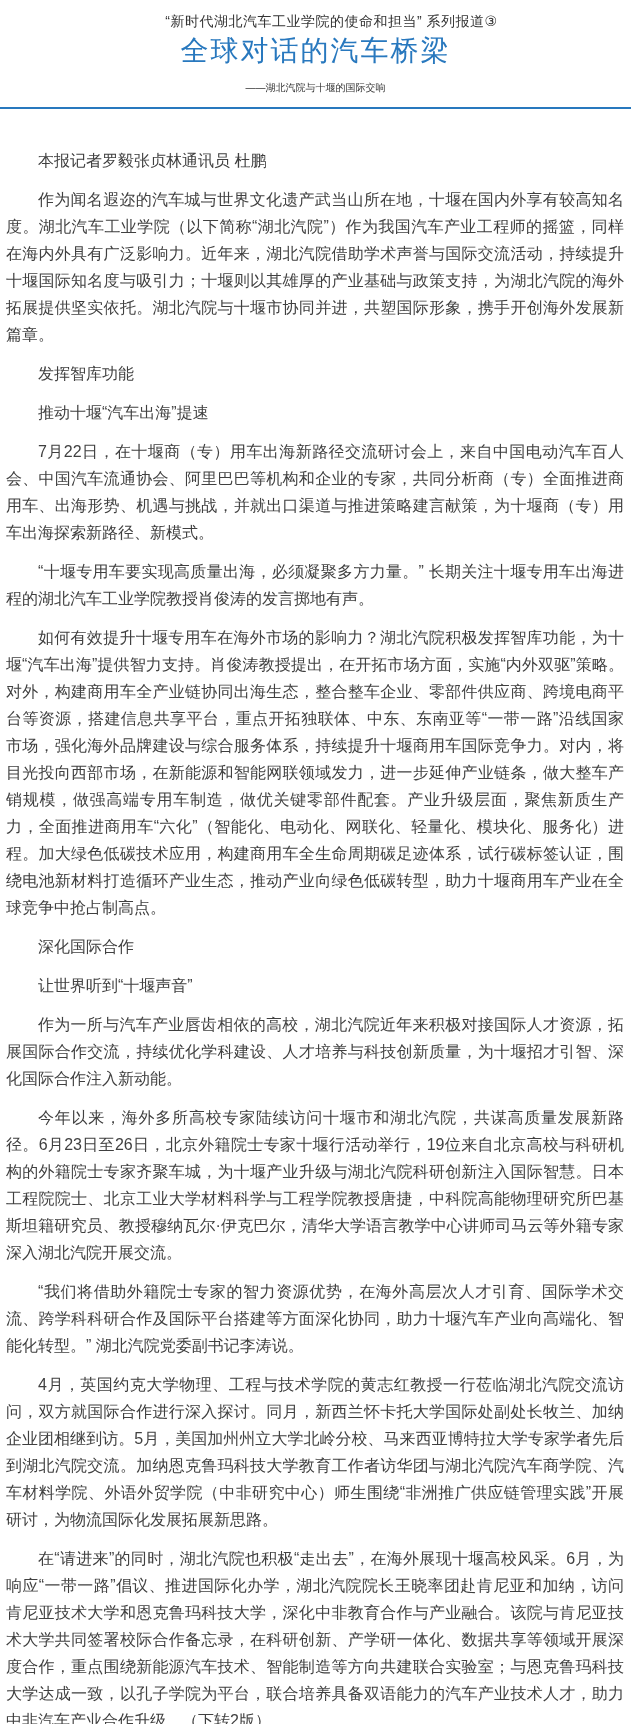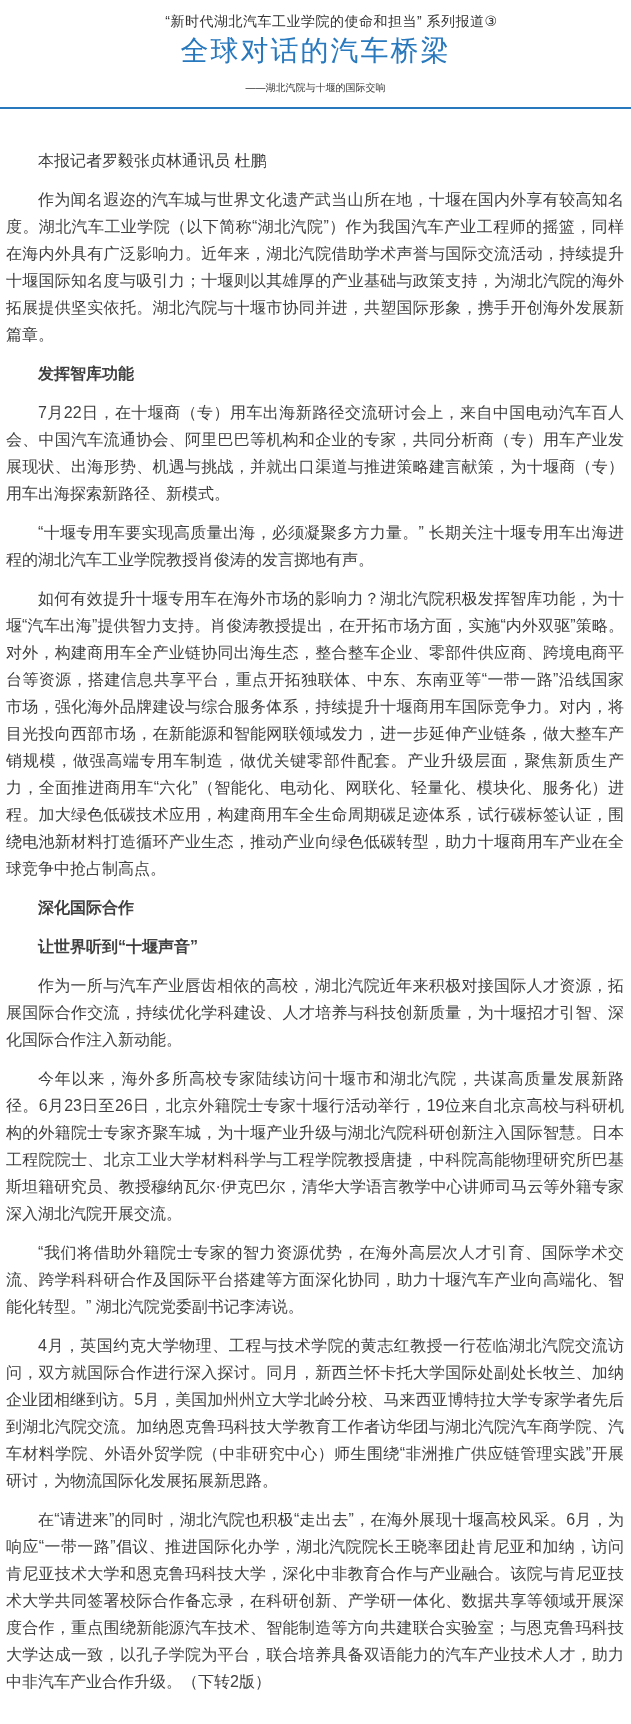--- a/index.html
+++ b/index.html
@@ -14,41 +14,42 @@
 
   header { text-align:center; padding-top:13px; }
   .kicker { font-size:14px; color:#333333; letter-spacing:0.5px;padding-left:32px; }
   .title  { font-size:28px; font-weight:normal; color:#2878be; margin-top:1px; letter-spacing:2px; }
   .subtitle { font-size:10px; color:#333333; margin-top:11px; margin-bottom:12px; }
   .rule { height:2px; background:#2878be; width:100%; }
 
   main { padding:6px 7px 18px 6px; font-size:16px; line-height:27px; }
   main p { text-indent:2em; margin-top:12px; color:#404040; text-align:justify; }
   .byline { margin-top:32px; }
-  .section-heading { font-weight:bold; }
+  .section-heading { font-weight:normal; }
 </style>
 </head>
 <body>
 
 <div class="page">
 
   <header>
     <div class="kicker">“新时代湖北汽车工业学院的使命和担当” 系列报道③</div>
     <h1 class="title">全球对话的汽车桥梁</h1>
     <div class="subtitle">——湖北汽院与十堰的国际交响</div>
   </header>
 
   <div class="rule"></div>
 
   <main>
     <p class="byline">本报记者罗毅张贞林通讯员 杜鹏</p>
 
     <p>作为闻名遐迩的汽车城与世界文化遗产武当山所在地，十堰在国内外享有较高知名度。湖北汽车工业学院（以下简称“湖北汽院”）作为我国汽车产业工程师的摇篮，同样在海内外具有广泛影响力。近年来，湖北汽院借助学术声誉与国际交流活动，持续提升十堰国际知名度与吸引力；十堰则以其雄厚的产业基础与政策支持，为湖北汽院的海外拓展提供坚实依托。湖北汽院与十堰市协同并进，共塑国际形象，携手开创海外发展新篇章。</p>
     <p class="section-heading">发挥智库功能</p>
-    <p>7月22日，在十堰商（专）用车出海新路径交流研讨会上，来自中国电动汽车百人会、中国汽车流通协会、阿里巴巴等机构和企业的专家，共同分析商（专）用车产业发展现状、出海形势、机遇与挑战，并就出口渠道与推进策略建言献策，为十堰商（专）用车出海探索新路径、新模式。</p>
+    <p class="section-heading">推动十堰“汽车出海”提速</p>
+    <p>7月22日，在十堰商（专）用车出海新路径交流研讨会上，来自中国电动汽车百人会、中国汽车流通协会、阿里巴巴等机构和企业的专家，共同分析商（专）全面推进商用车、出海形势、机遇与挑战，并就出口渠道与推进策略建言献策，为十堰商（专）用车出海探索新路径、新模式。</p>
     <p>“十堰专用车要实现高质量出海，必须凝聚多方力量。” 长期关注十堰专用车出海进程的湖北汽车工业学院教授肖俊涛的发言掷地有声。</p>
     <p>如何有效提升十堰专用车在海外市场的影响力？湖北汽院积极发挥智库功能，为十堰“汽车出海”提供智力支持。肖俊涛教授提出，在开拓市场方面，实施“内外双驱”策略。对外，构建商用车全产业链协同出海生态，整合整车企业、零部件供应商、跨境电商平台等资源，搭建信息共享平台，重点开拓独联体、中东、东南亚等“一带一路”沿线国家市场，强化海外品牌建设与综合服务体系，持续提升十堰商用车国际竞争力。对内，将目光投向西部市场，在新能源和智能网联领域发力，进一步延伸产业链条，做大整车产销规模，做强高端专用车制造，做优关键零部件配套。产业升级层面，聚焦新质生产力，全面推进商用车“六化”（智能化、电动化、网联化、轻量化、模块化、服务化）进程。加大绿色低碳技术应用，构建商用车全生命周期碳足迹体系，试行碳标签认证，围绕电池新材料打造循环产业生态，推动产业向绿色低碳转型，助力十堰商用车产业在全球竞争中抢占制高点。</p>
     <p class="section-heading">深化国际合作</p>
     <p class="section-heading">让世界听到“十堰声音”</p>
     <p>作为一所与汽车产业唇齿相依的高校，湖北汽院近年来积极对接国际人才资源，拓展国际合作交流，持续优化学科建设、人才培养与科技创新质量，为十堰招才引智、深化国际合作注入新动能。</p>
     <p>今年以来，海外多所高校专家陆续访问十堰市和湖北汽院，共谋高质量发展新路径。6月23日至26日，北京外籍院士专家十堰行活动举行，19位来自北京高校与科研机构的外籍院士专家齐聚车城，为十堰产业升级与湖北汽院科研创新注入国际智慧。日本工程院院士、北京工业大学材料科学与工程学院教授唐捷，中科院高能物理研究所巴基斯坦籍研究员、教授穆纳瓦尔·伊克巴尔，清华大学语言教学中心讲师司马云等外籍专家深入湖北汽院开展交流。</p>
     <p>“我们将借助外籍院士专家的智力资源优势，在海外高层次人才引育、国际学术交流、跨学科科研合作及国际平台搭建等方面深化协同，助力十堰汽车产业向高端化、智能化转型。” 湖北汽院党委副书记李涛说。</p>
     <p>4月，英国约克大学物理、工程与技术学院的黄志红教授一行莅临湖北汽院交流访问，双方就国际合作进行深入探讨。同月，新西兰怀卡托大学国际处副处长牧兰、加纳企业团相继到访。5月，美国加州州立大学北岭分校、马来西亚博特拉大学专家学者先后到湖北汽院交流。加纳恩克鲁玛科技大学教育工作者访华团与湖北汽院汽车商学院、汽车材料学院、外语外贸学院（中非研究中心）师生围绕“非洲推广供应链管理实践”开展研讨，为物流国际化发展拓展新思路。</p>
     <p>在“请进来”的同时，湖北汽院也积极“走出去”，在海外展现十堰高校风采。6月，为响应“一带一路”倡议、推进国际化办学，湖北汽院院长王晓率团赴肯尼亚和加纳，访问肯尼亚技术大学和恩克鲁玛科技大学，深化中非教育合作与产业融合。该院与肯尼亚技术大学共同签署校际合作备忘录，在科研创新、产学研一体化、数据共享等领域开展深度合作，重点围绕新能源汽车技术、智能制造等方向共建联合实验室；与恩克鲁玛科技大学达成一致，以孔子学院为平台，联合培养具备双语能力的汽车产业技术人才，助力中非汽车产业合作升级。（下转2版）</p>
   </main>

